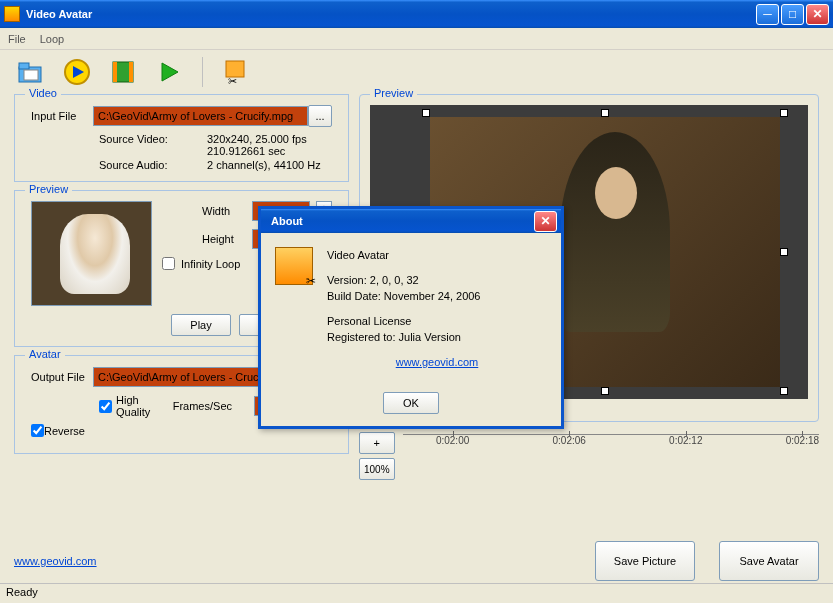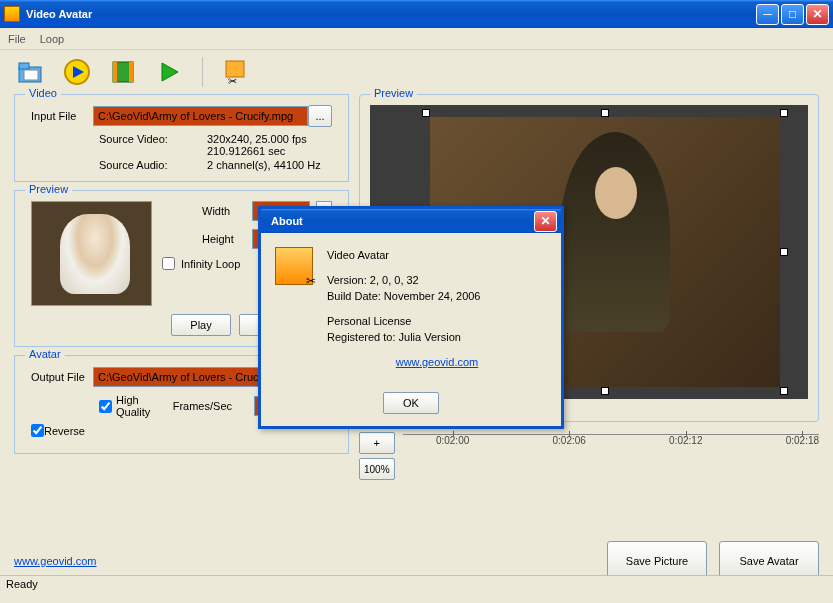--- a/index.html
+++ b/index.html
@@ -71,21 +71,21 @@
 .tl-ruler { height: 26px; position: relative; border-top: 1px solid #888; margin-top: 2px; }
 .tick { position: absolute; top: 0; font-size: 10px; color: #444; }
 .tick::before { content:""; position:absolute; left:50%; top:-4px; width:1px; height:6px; background:#666; }
 
 
 .bottom { position: absolute; bottom: 22px; left: 14px; right: 14px; display: flex; align-items: center; justify-content: space-between; }
 .link { color: #0046d5; text-decoration: underline; }
 .big-btn { width: 100px; height: 40px; border: 1px solid #7f9db9; background: linear-gradient(#fff,#e8e8e0); border-radius: 3px; }
 
 
-.statusbar { position: absolute; bottom: 0; left: 0; right: 0; height: 28px; background: #ece9d8; border-top: 1px solid #c0c0c0; padding: 2px 6px; }
+.statusbar { position: absolute; bottom: 0; left: 0; right: 0; height: 20px; background: #ece9d8; border-top: 1px solid #c0c0c0; padding: 2px 6px; }
 
 
 .about { position: absolute; left: 258px; top: 206px; width: 306px; border: 3px solid #0a55cb; background: #ece9d8; box-shadow: 2px 2px 6px rgba(0,0,0,0.3); z-index: 100; }
 .about .titlebar { height: 24px; }
 .about-body { padding: 14px; display: flex; gap: 14px; }
 .about-icon { width: 38px; height: 38px; background: linear-gradient(#ffd060,#ff8c00); border: 1px solid #a06000; position: relative; }
 .about-icon::after { content:"✂"; position:absolute; bottom:-4px; right:-4px; font-size:12px; }
 .about-text { flex: 1; line-height: 1.5; }
 .about-text p { margin-bottom: 8px; }
 .about-footer { text-align: center; padding-bottom: 12px; }
@@ -257,21 +257,21 @@
           <div class="tick" style="left:64%">0:02:12</div>
           <div class="tick" style="left:92%">0:02:18</div>
         </div>
       </div>
     </div>
   </div>
 </div>
 
 <div class="bottom">
   <a href="#" class="link">www.geovid.com</a>
-  <div style="display:flex; gap:12px">
+  <div style="display:flex; gap:24px">
     <button class="big-btn">Save Picture</button>
     <button class="big-btn">Save Avatar</button>
   </div>
 </div>
 
 <div class="statusbar">
   <span>Ready</span>
 </div>
 
 <div class="about">

